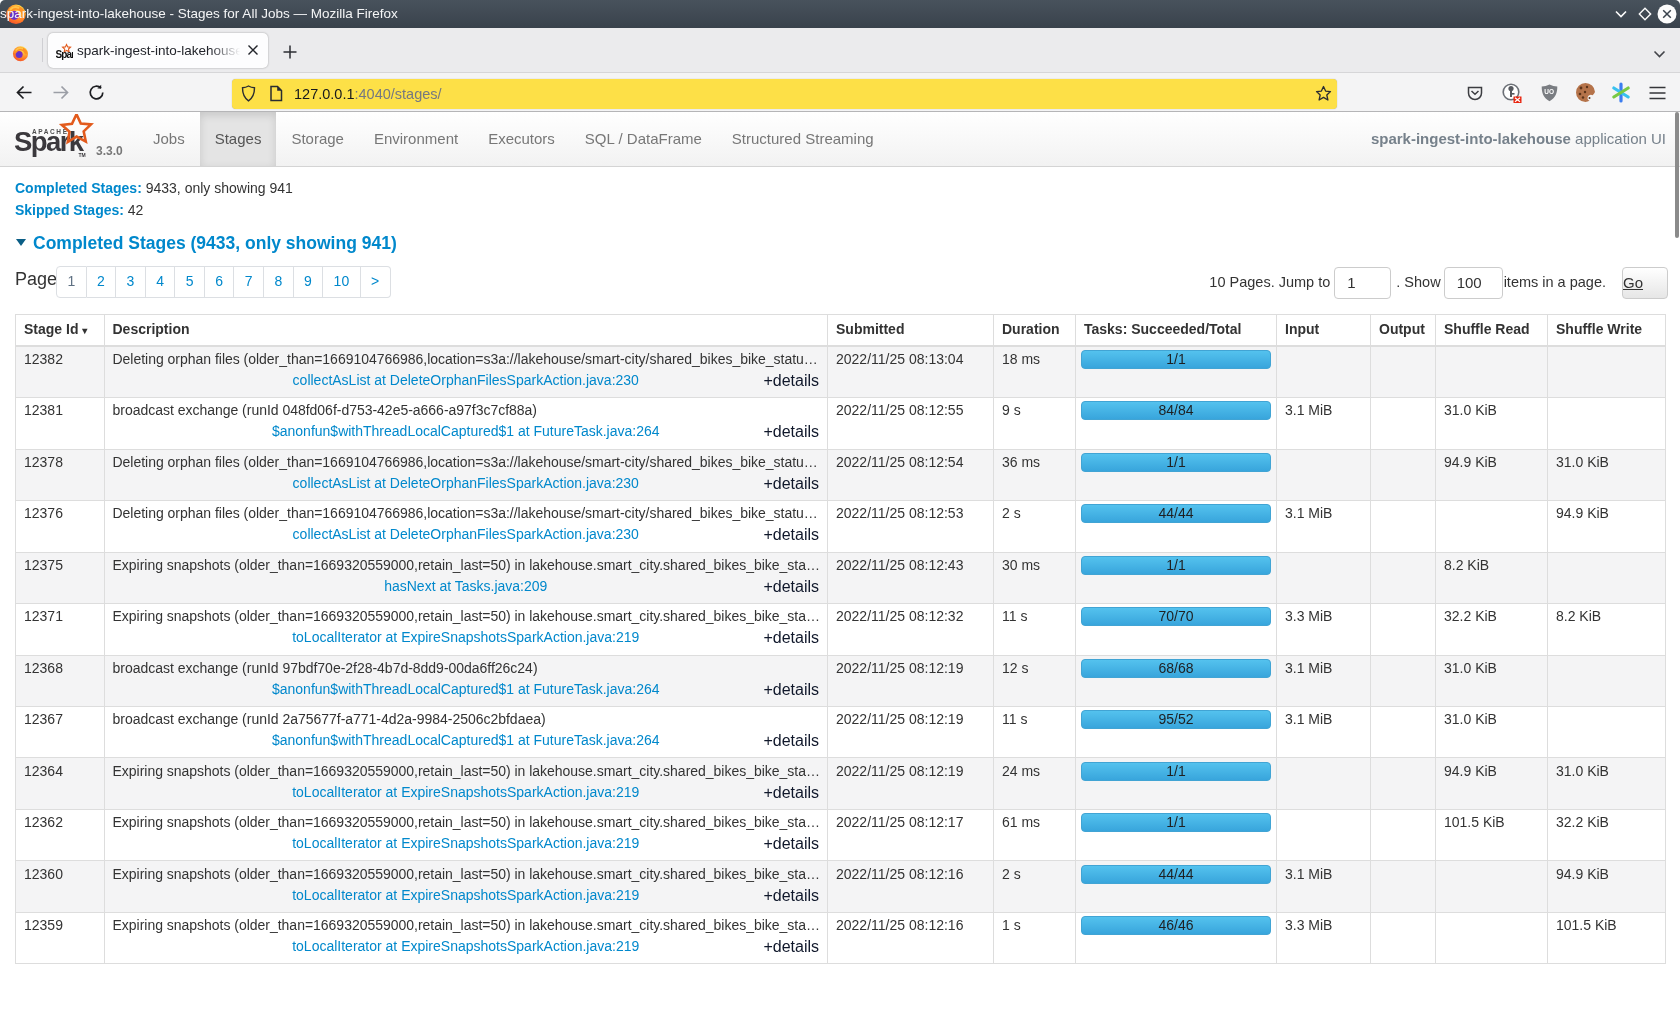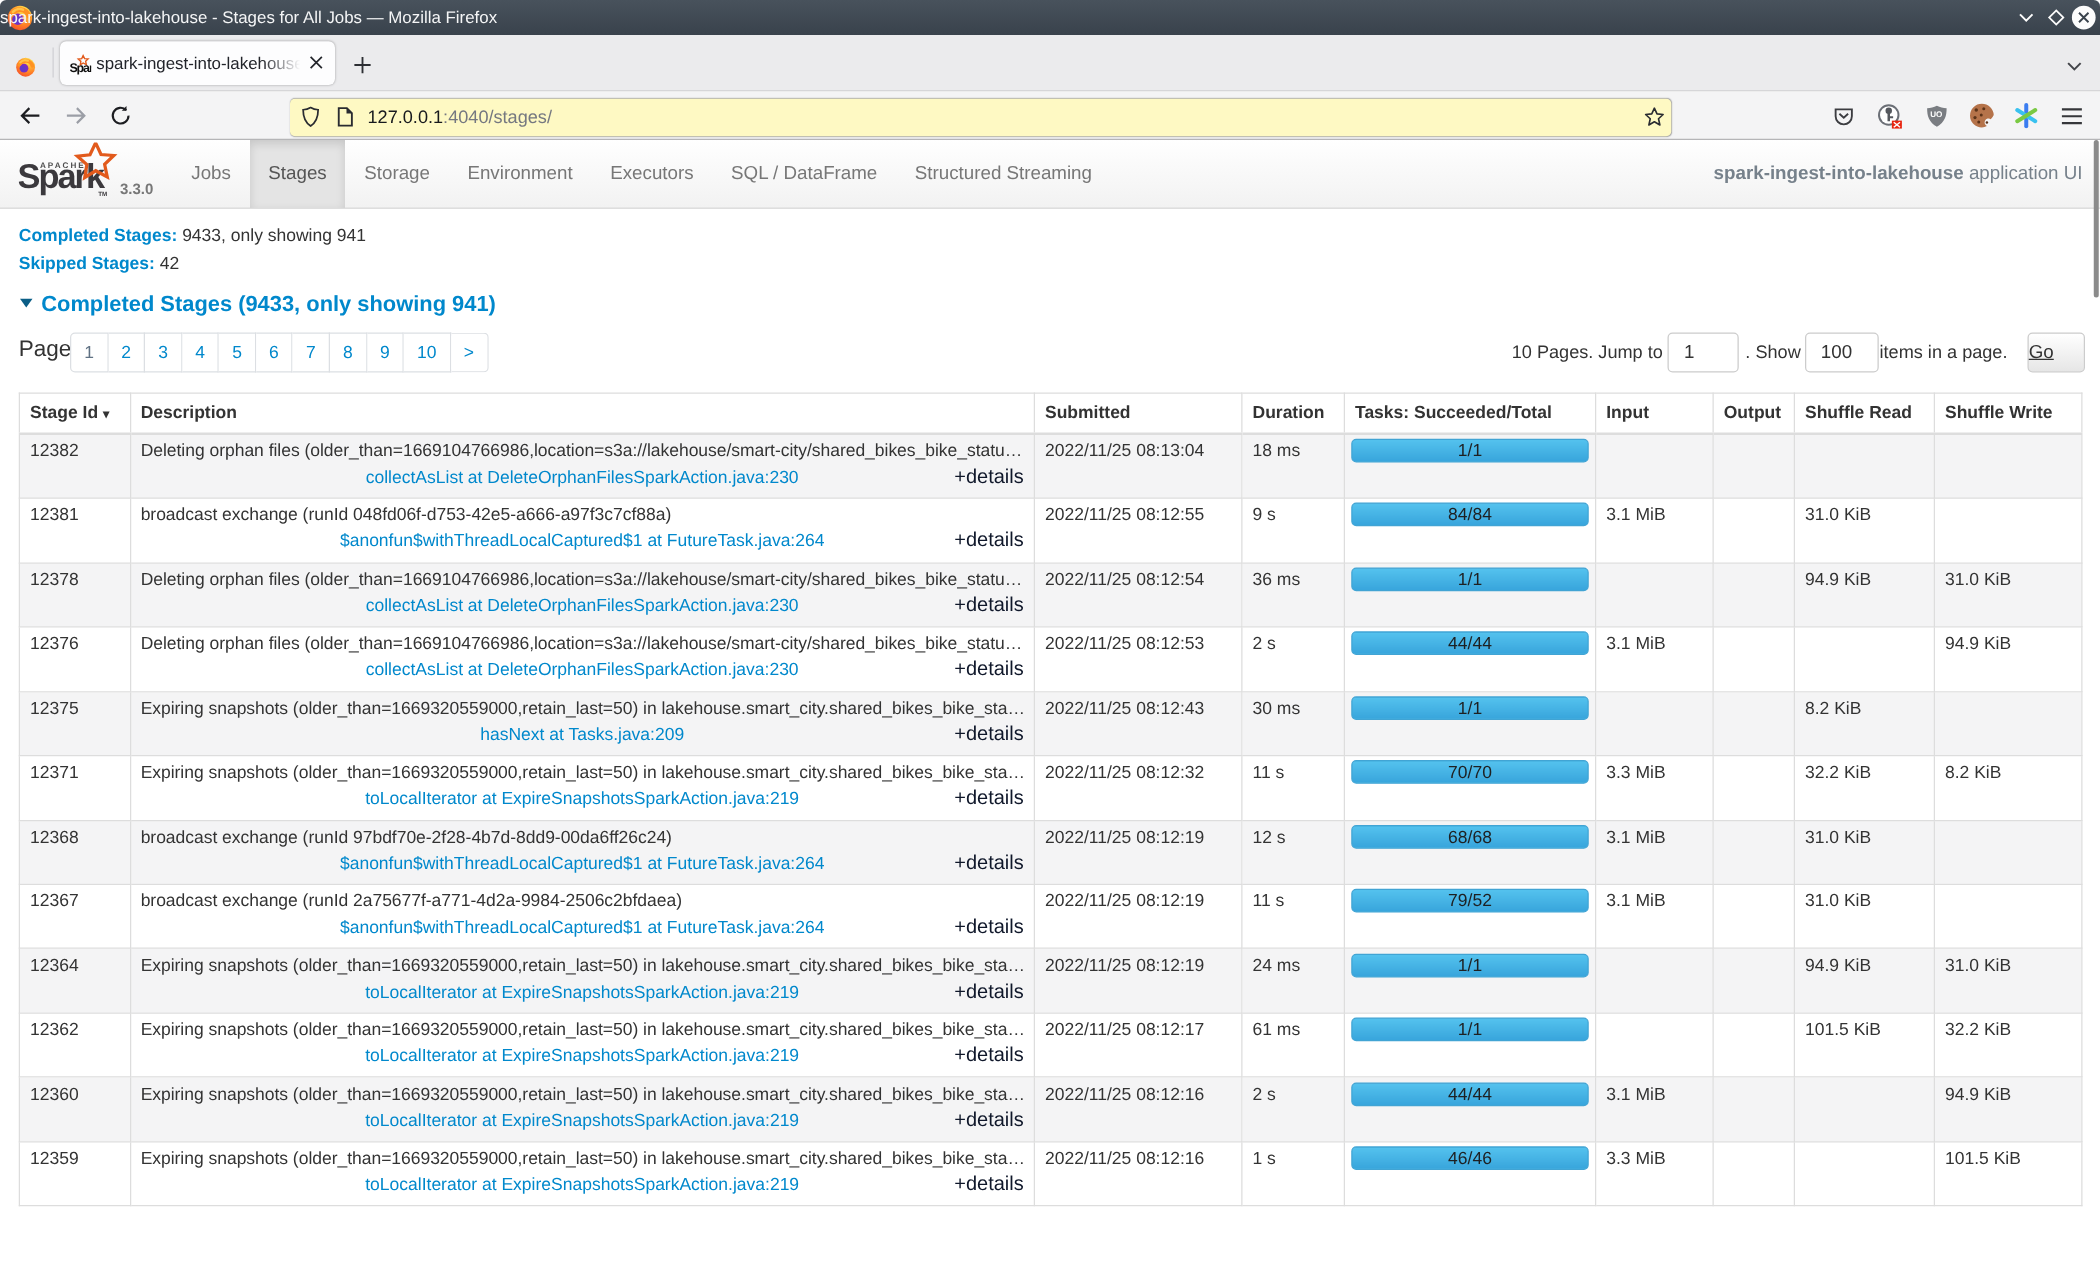--- a/index.html
+++ b/index.html
@@ -24,21 +24,21 @@
   font-size:13.5px; color:#22242a; white-space:nowrap;
   -webkit-mask-image:linear-gradient(90deg,#000 78%,transparent 96%);
   mask-image:linear-gradient(90deg,#000 78%,transparent 96%); }
 .tab .tabclose { position:absolute; right:6px; top:8px; width:18px; height:18px; color:#23252b; }
 .newtab { position:absolute; left:281px; top:15px; width:18px; height:18px; color:#2c2e33; }
 .alltabs { position:absolute; left:1652px; top:18px; width:16px; height:12px; color:#43454a; }
 
 .toolbar { position:absolute; top:72px; left:0; width:1680px; height:40px; background:#f4f4f5;
   border-top:1px solid #d6d6d8; border-bottom:1px solid #b5b5b7; }
 .navicon { position:absolute; top:11px; color:#1c1d21; }
-.urlbar { position:absolute; left:232px; top:6px; width:1105px; height:30px; background:#fef9c3;
+.urlbar { position:absolute; left:232px; top:6px; width:1105px; height:30px; background:#fde047;
   border-radius:4px; box-shadow:0 0 1px rgba(0,0,0,0.35); }
 .urlbar .shield { position:absolute; left:9px; top:6px; }
 .urlbar .pageic { position:absolute; left:37px; top:6px; }
 .urlbar .urltext { position:absolute; left:62px; top:0; line-height:30px; font-size:14.5px; color:#17191d; }
 .urlbar .urltext .dim { color:#757880; }
 .urlbar .star { position:absolute; right:4px; top:5px; }
 .tbicons { position:absolute; right:0; top:0; height:40px; }
 
 
 .navbar { position:absolute; top:112px; left:0; width:1680px; height:55px;
@@ -446,21 +446,21 @@
         <td>12367</td>
         <td>
             <div class="desc1">broadcast exchange (runId 2a75677f-a771-4d2a-9984-2506c2bfdaea)</div>
             <div class="desc2"><a href="#">$anonfun$withThreadLocalCaptured$1 at FutureTask.java:264</a><span class="details">+details</span></div>
           </td>
         <td>2022/11/25 08:12:19</td>
         <td>11 s</td>
         <td>
             <div class="prog">
               <div class="bar" style="width:100%"></div>
-              <div class="lbl">79/52</div>
+              <div class="lbl">95/52</div>
             </div>
           </td>
         <td>3.1 MiB</td>
         <td></td>
         <td>31.0 KiB</td>
         <td></td>
       </tr>
       <tr>
         <td>12364</td>
         <td>

